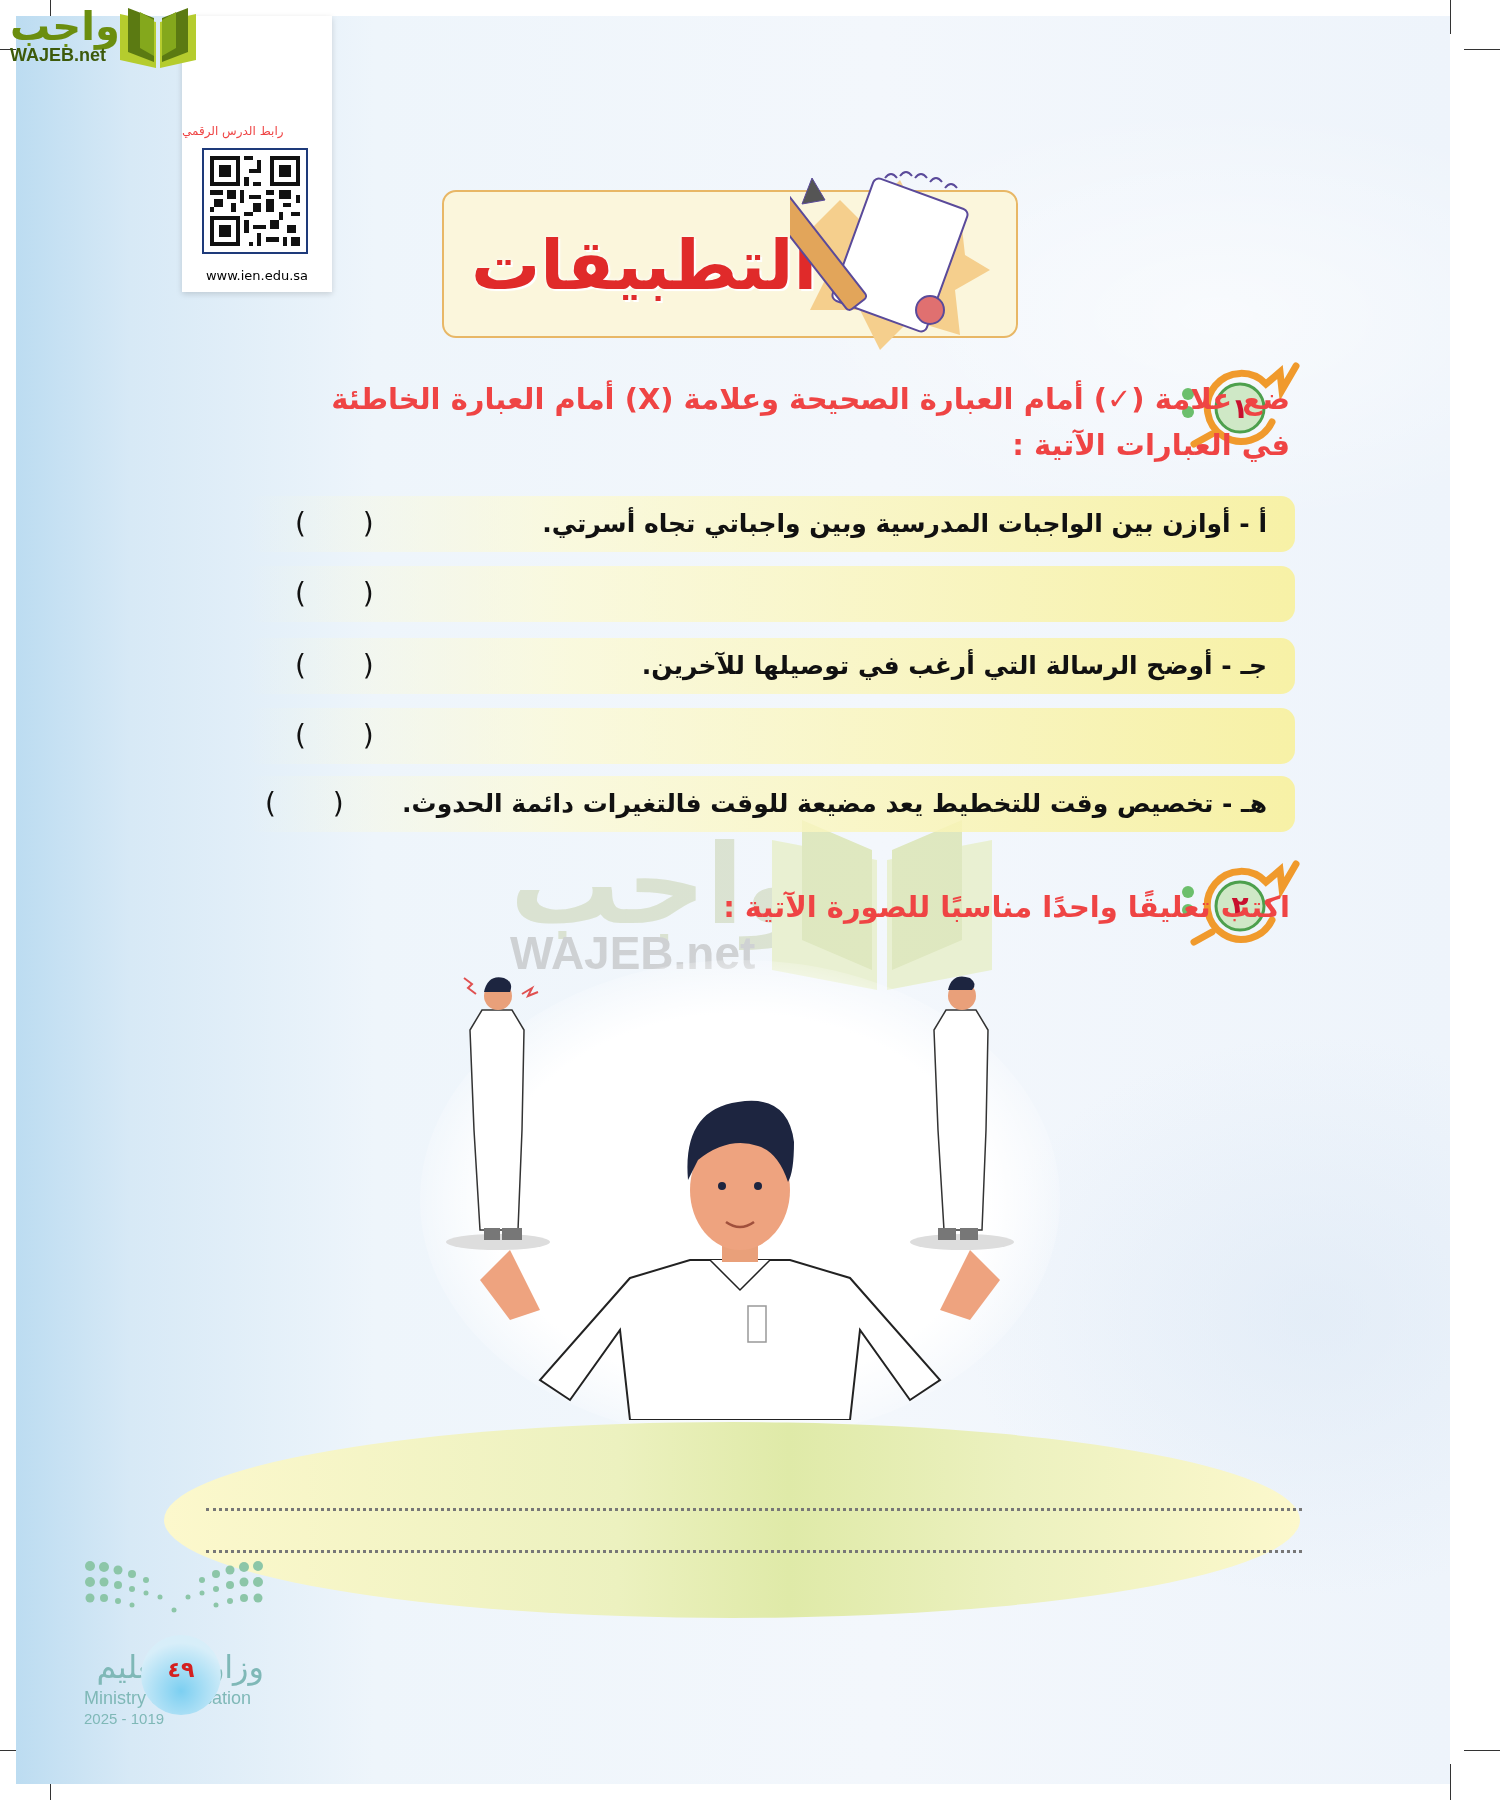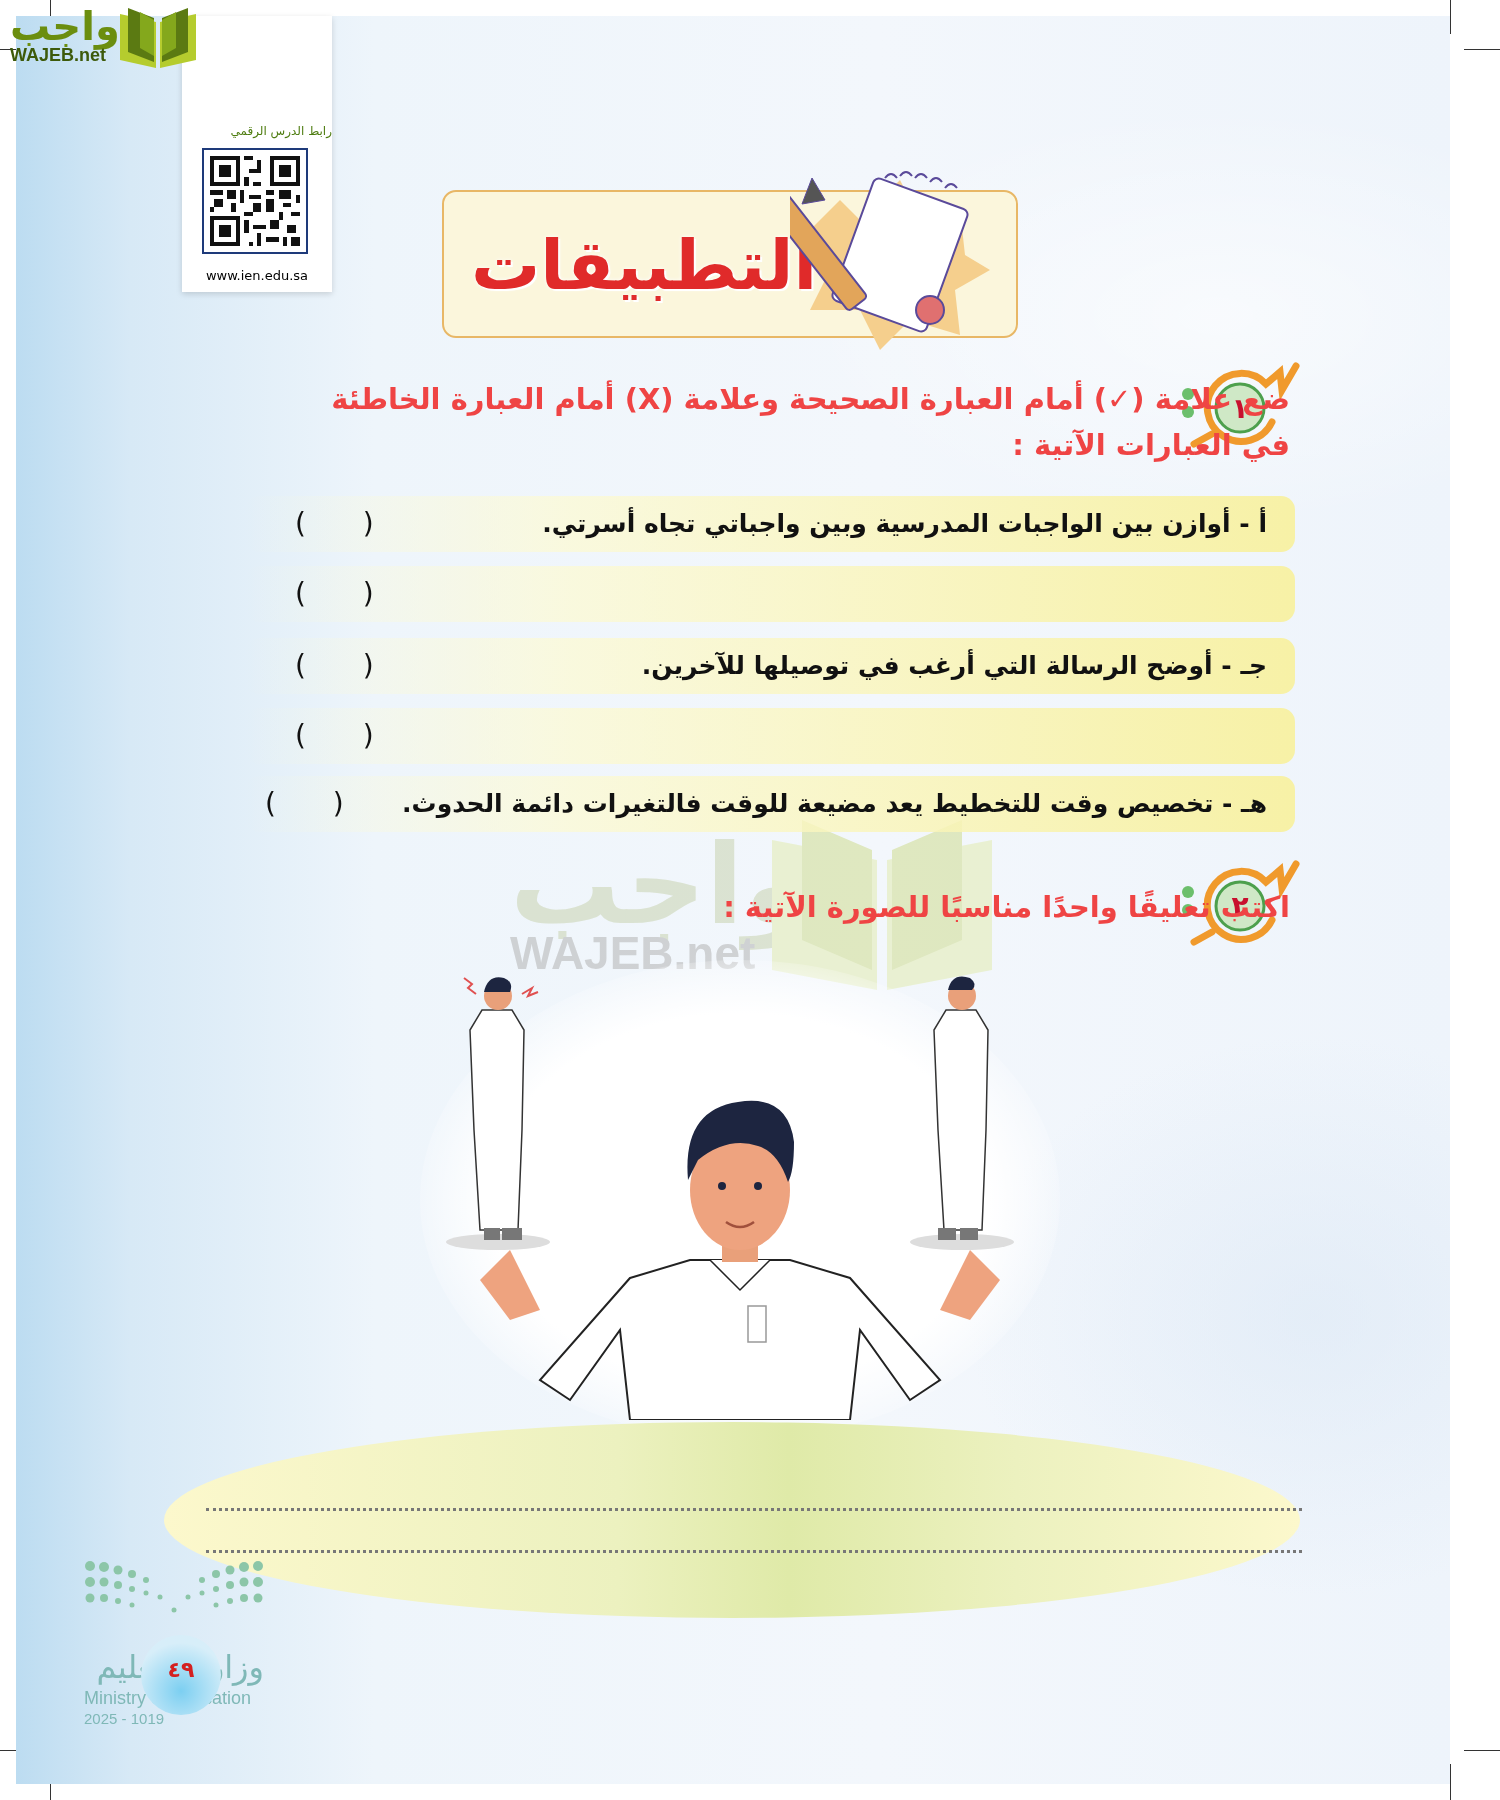--- a/index.html
+++ b/index.html
@@ -4,21 +4,21 @@
 <style>
   html,body{margin:0;padding:0;}
   body{width:1500px;height:1800px;position:relative;overflow:hidden;background:#fff;font-family:"DejaVu Sans",sans-serif;}
   .page{position:absolute;left:16px;top:16px;width:1434px;height:1768px;
     background:linear-gradient(90deg,#bcdcf1 0%,#d7e9f6 8%,#eef5fb 25%,#f3f7fc 60%,#eef4fb 100%);overflow:hidden;}
   .page::after{content:"";position:absolute;inset:0;
     background:radial-gradient(ellipse 600px 300px at 1200px 300px,rgba(255,255,255,.55),transparent 70%),
                radial-gradient(ellipse 500px 400px at 1300px 1300px,rgba(220,232,245,.6),transparent 70%);pointer-events:none;}
   .crop{position:absolute;background:#333;}
   .qr-card{position:absolute;left:182px;top:16px;width:150px;height:276px;background:#fff;box-shadow:0 2px 6px rgba(0,0,0,.15);z-index:3;}
-  .qr-label{position:absolute;top:108px;width:100%;text-align:right;font-size:12px;color:#4d7c0f;direction:rtl;}
+  .qr-label{position:absolute;top:108px;width:100%;text-align:left;font-size:12px;color:#ef4444;direction:rtl;}
   .qr-box{position:absolute;left:20px;top:132px;width:106px;height:106px;border:2px solid #1e3a7a;background:#fff;padding:6px;box-sizing:border-box;}
   .qr-url{position:absolute;top:252px;width:100%;text-align:center;font-size:13px;color:#000000;}
   .logo{position:absolute;left:10px;top:6px;z-index:4;}
   .logo-ar{font-family:"DejaVu Sans",sans-serif;font-weight:bold;font-size:40px;color:#6b8e0f;line-height:40px;direction:rtl;}
   .logo-en{font-family:"Liberation Sans",sans-serif;font-weight:bold;font-size:18px;color:#3d5a0a;line-height:18px;}
   .logo-book{position:absolute;left:108px;top:0;}
   .title-banner{position:absolute;left:442px;top:190px;width:572px;height:144px;background:#fbf6dc;border:2px solid #e8b766;border-radius:14px;z-index:2;}
   .title-text{position:absolute;left:20px;top:8px;width:360px;height:130px;text-align:center;font-family:"DejaVu Sans",sans-serif;font-weight:bold;font-size:69px;line-height:130px;color:#e02a2a;direction:rtl;text-shadow:0 0 4px #fff,2px 2px 0 #fff;}
   .title-art{position:absolute;left:790px;top:160px;z-index:3;}
   .q-head{position:absolute;right:210px;direction:rtl;font-family:"DejaVu Sans",sans-serif;font-weight:bold;color:#ef4444;font-size:29px;line-height:46px;text-align:right;z-index:2;}

